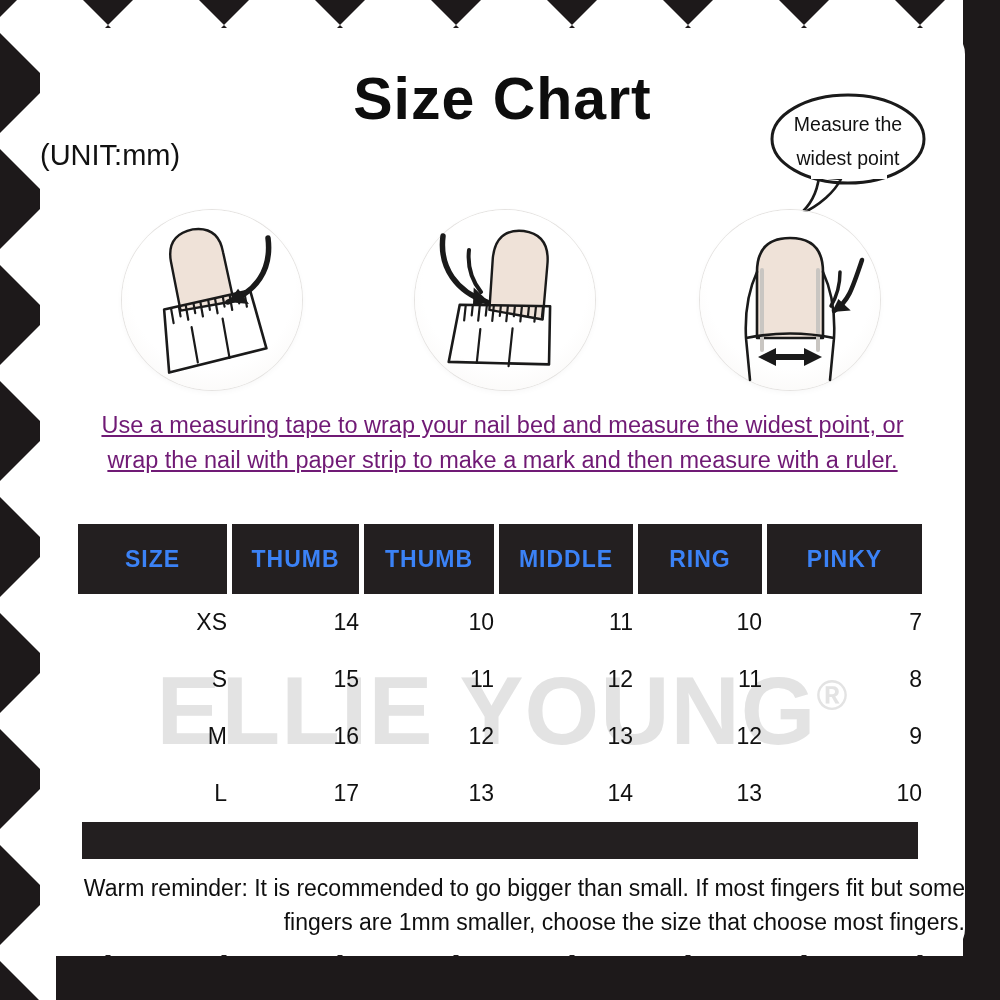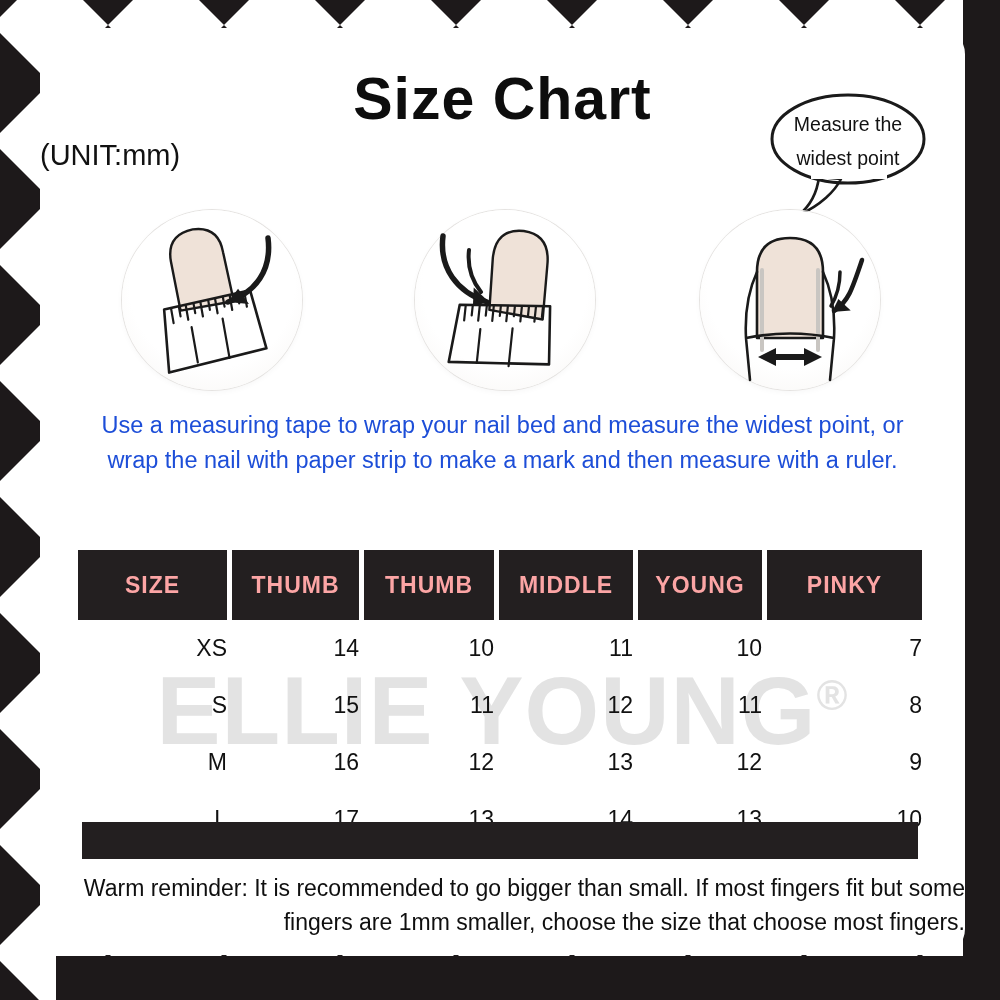--- a/index.html
+++ b/index.html
@@ -12,26 +12,26 @@
     font-size:59px;font-weight:bold;color:#0d0d0d;letter-spacing:1px;line-height:70px;}
   .unit{position:absolute;left:0;top:110px;width:100%;text-align:left;
     font-size:29px;color:#111;line-height:34px;}
   .bubble{position:absolute;left:723px;top:65px;width:170px;height:130px;}
   .bubble svg text{font-size:19.5px;fill:#111;}
   .circle{position:absolute;top:182px;width:180px;height:180px;border-radius:50%;
     background:radial-gradient(circle at 50% 42%, #ffffff 60%, #fbfaf9 78%, #efedeb 100%);
     box-shadow:0 0 0 1px var(--ring), 0 2px 6px rgba(0,0,0,0.04);}
   .c1{left:82px;} .c2{left:375px;} .c3{left:660px;}
   .instructions{position:absolute;left:0;top:380px;width:100%;text-align:center;
-    font-size:23.5px;color:#1d4ed8;line-height:35px;}
+    font-size:23.5px;color:#701a75;line-height:35px;text-decoration:underline;}
   .size-table{position:absolute;left:38px;top:496px;width:849px;z-index:2;}
   .thead,.trow{display:grid;grid-template-columns:149px 127px 130px 134px 124px 155px;
     column-gap:5px;}
-  .th{background:var(--header-bg);color:#fca5a5;font-weight:bold;font-size:23px;
-    letter-spacing:1px;height:70px;line-height:70px;text-align:center;margin-top:26px;}
+  .th{background:var(--header-bg);color:#3b82f6;font-weight:bold;font-size:23px;
+    letter-spacing:1px;height:70px;line-height:70px;text-align:center;}
   .td{height:57px;line-height:57px;text-align:right;font-size:23px;color:#111;}
   .watermark{position:absolute;left:0;top:628px;width:100%;text-align:center;
     font-size:96px;font-weight:bold;color:var(--watermark);white-space:nowrap;
     z-index:1;letter-spacing:1px;}
   .watermark sup{font-size:42px;vertical-align:34px;}
   .black-bar{position:absolute;left:42px;top:794px;width:836px;height:37px;
     background:var(--bar);z-index:2;}
   .reminder{position:absolute;left:0;top:843px;width:100%;text-align:right;
     font-size:23px;color:#0f0f0f;line-height:34px;z-index:2;}
   .ink{stroke:#1a1a1a;fill:none;stroke-linecap:round;stroke-linejoin:round;}
@@ -115,21 +115,21 @@
     </div>
 
     <div class="watermark"><span>ELLIE YOUNG</span><sup>®</sup></div>
 
     <div class="size-table">
       <div class="thead">
         <div class="th">SIZE</div>
         <div class="th">THUMB</div>
         <div class="th">THUMB</div>
         <div class="th">MIDDLE</div>
-        <div class="th">YOUNG</div>
+        <div class="th">RING</div>
         <div class="th">PINKY</div>
       </div>
       <div class="trow">
         <div class="td">XS</div>
         <div class="td">14</div>
         <div class="td">10</div>
         <div class="td">11</div>
         <div class="td">10</div>
         <div class="td">7</div>
       </div>

